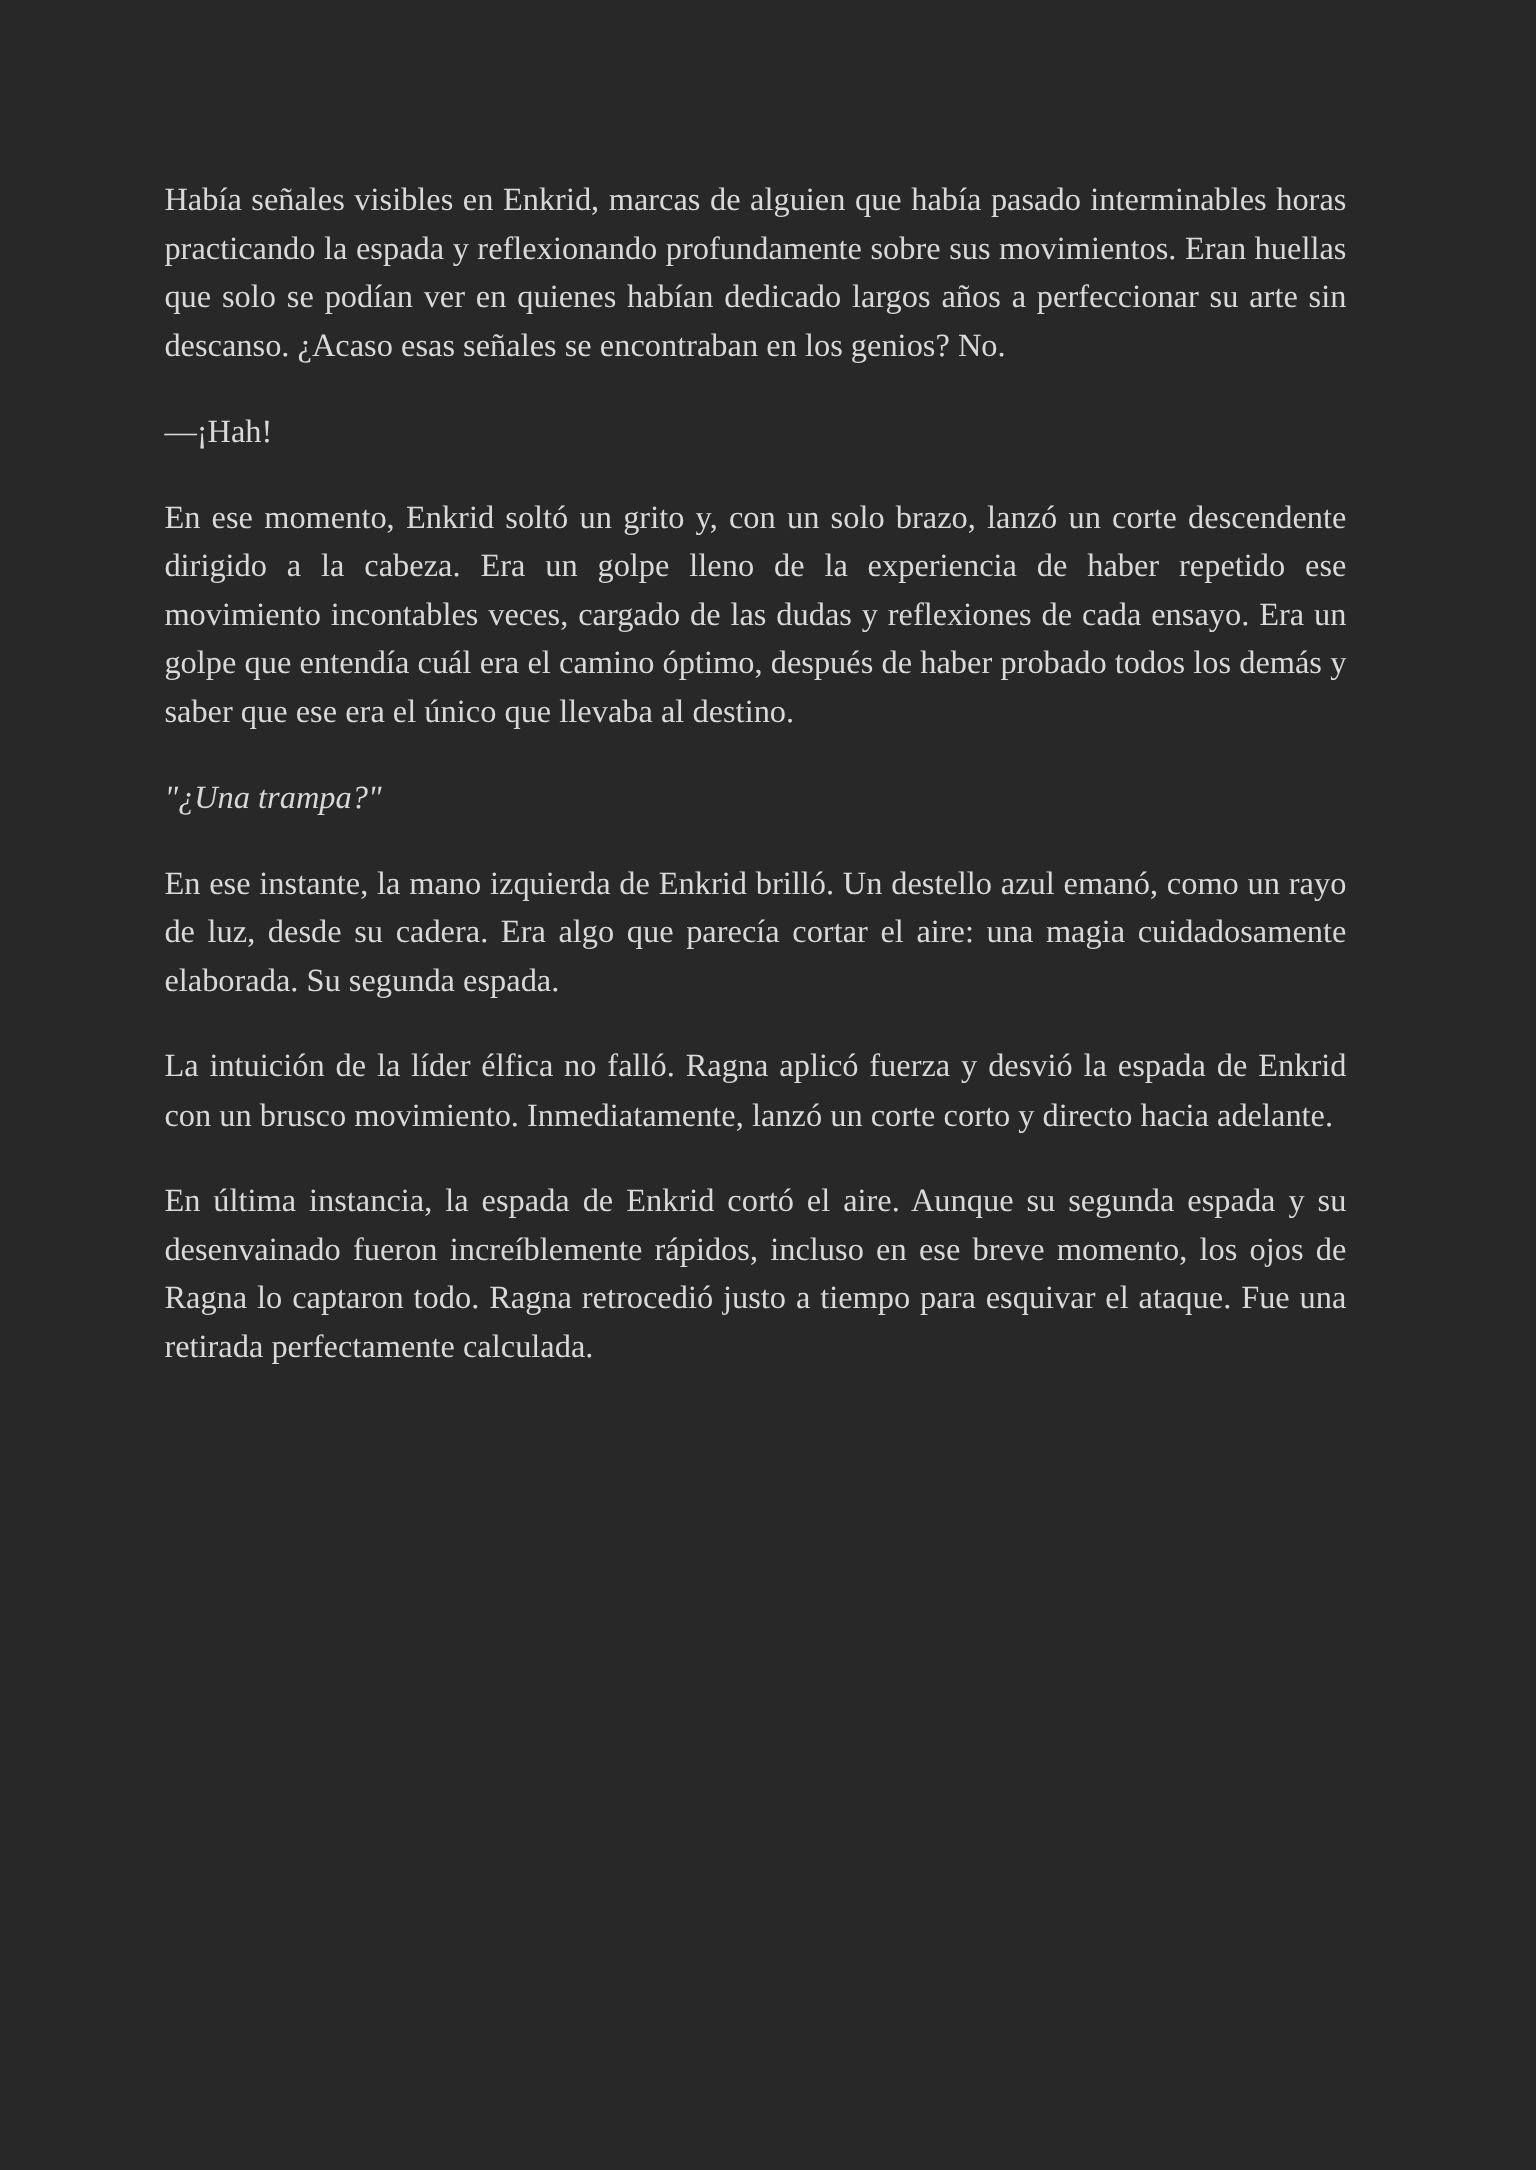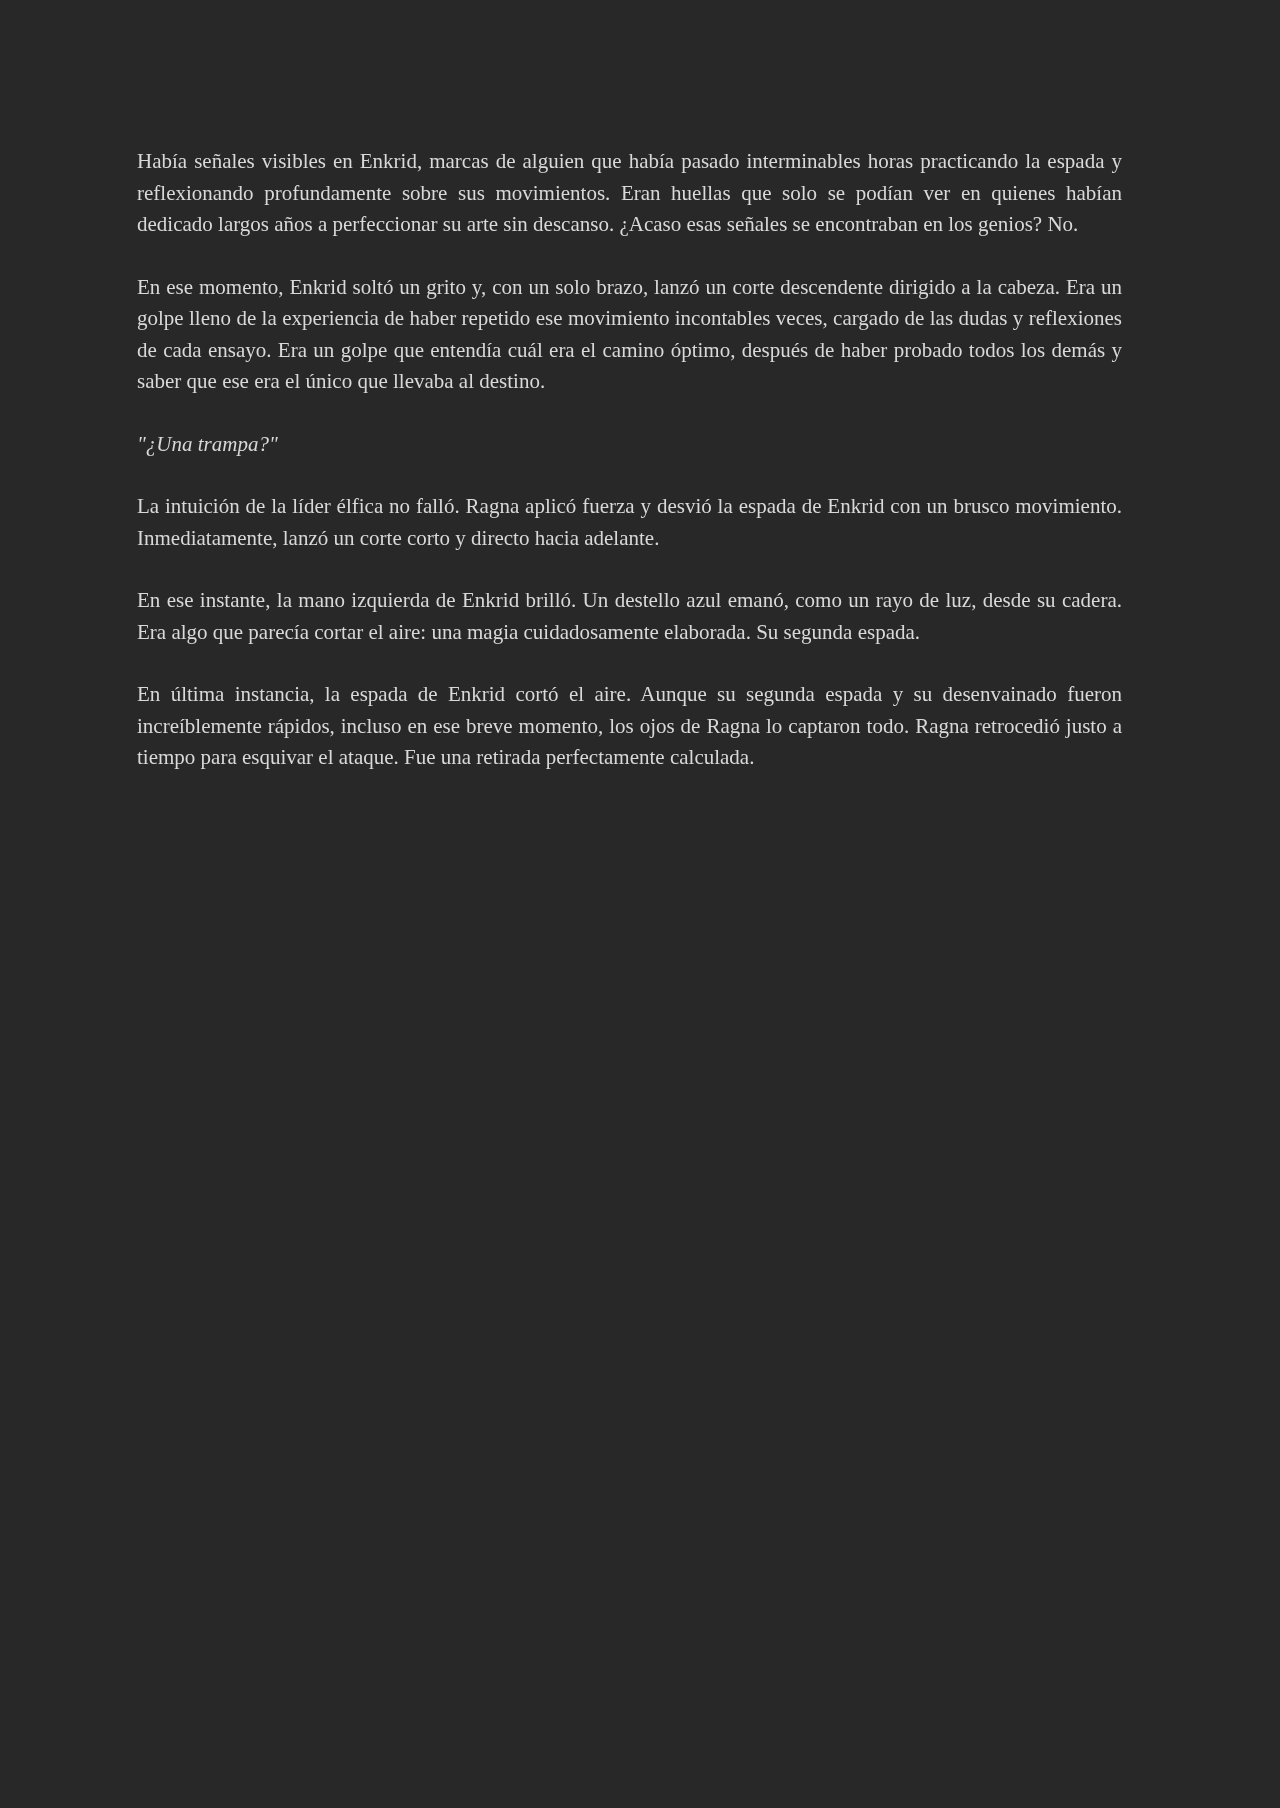--- a/index.html
+++ b/index.html
@@ -14,34 +14,35 @@
     font-family: "Liberation Serif", "DejaVu Serif", serif;
   }
   .page {
     box-sizing: border-box;
     width: 1280px;
     height: 1808px;
     padding: 146px 158px 0 137px;
   }
   p.para {
     margin: 0 0 31px 0;
-    font-size: 21px;
+    font-size: 27px;
     line-height: 1.5;
     font-weight: 400;
     color: #d9d9d9;
     text-align: justify;
     letter-spacing: 0;
   }
   p.quote-italic {
     font-style: italic;
   }
 </style>
 </head>
 <body style="background: rgb(40, 40, 40);">
 
 <main class="page">
   <p class="para">Había señales visibles en Enkrid, marcas de alguien que había pasado interminables horas practicando la espada y reflexionando profundamente sobre sus movimientos. Eran huellas que solo se podían ver en quienes habían dedicado largos años a perfeccionar su arte sin descanso. ¿Acaso esas señales se encontraban en los genios? No.</p>
+  <p class="para">—¡Hah!</p>
   <p class="para">En ese momento, Enkrid soltó un grito y, con un solo brazo, lanzó un corte descendente dirigido a la cabeza. Era un golpe lleno de la experiencia de haber repetido ese movimiento incontables veces, cargado de las dudas y reflexiones de cada ensayo. Era un golpe que entendía cuál era el camino óptimo, después de haber probado todos los demás y saber que ese era el único que llevaba al destino.</p>
   <p class="para quote-italic">"¿Una trampa?"</p>
+  <p class="para">En ese instante, la mano izquierda de Enkrid brilló. Un destello azul emanó, como un rayo de luz, desde su cadera. Era algo que parecía cortar el aire: una magia cuidadosamente elaborada. Su segunda espada.</p>
   <p class="para">La intuición de la líder élfica no falló. Ragna aplicó fuerza y desvió la espada de Enkrid con un brusco movimiento. Inmediatamente, lanzó un corte corto y directo hacia adelante.</p>
-  <p class="para">En ese instante, la mano izquierda de Enkrid brilló. Un destello azul emanó, como un rayo de luz, desde su cadera. Era algo que parecía cortar el aire: una magia cuidadosamente elaborada. Su segunda espada.</p>
   <p class="para">En última instancia, la espada de Enkrid cortó el aire. Aunque su segunda espada y su desenvainado fueron increíblemente rápidos, incluso en ese breve momento, los ojos de Ragna lo captaron todo. Ragna retrocedió justo a tiempo para esquivar el ataque. Fue una retirada perfectamente calculada.</p>
 </main>
 
 </body></html>

